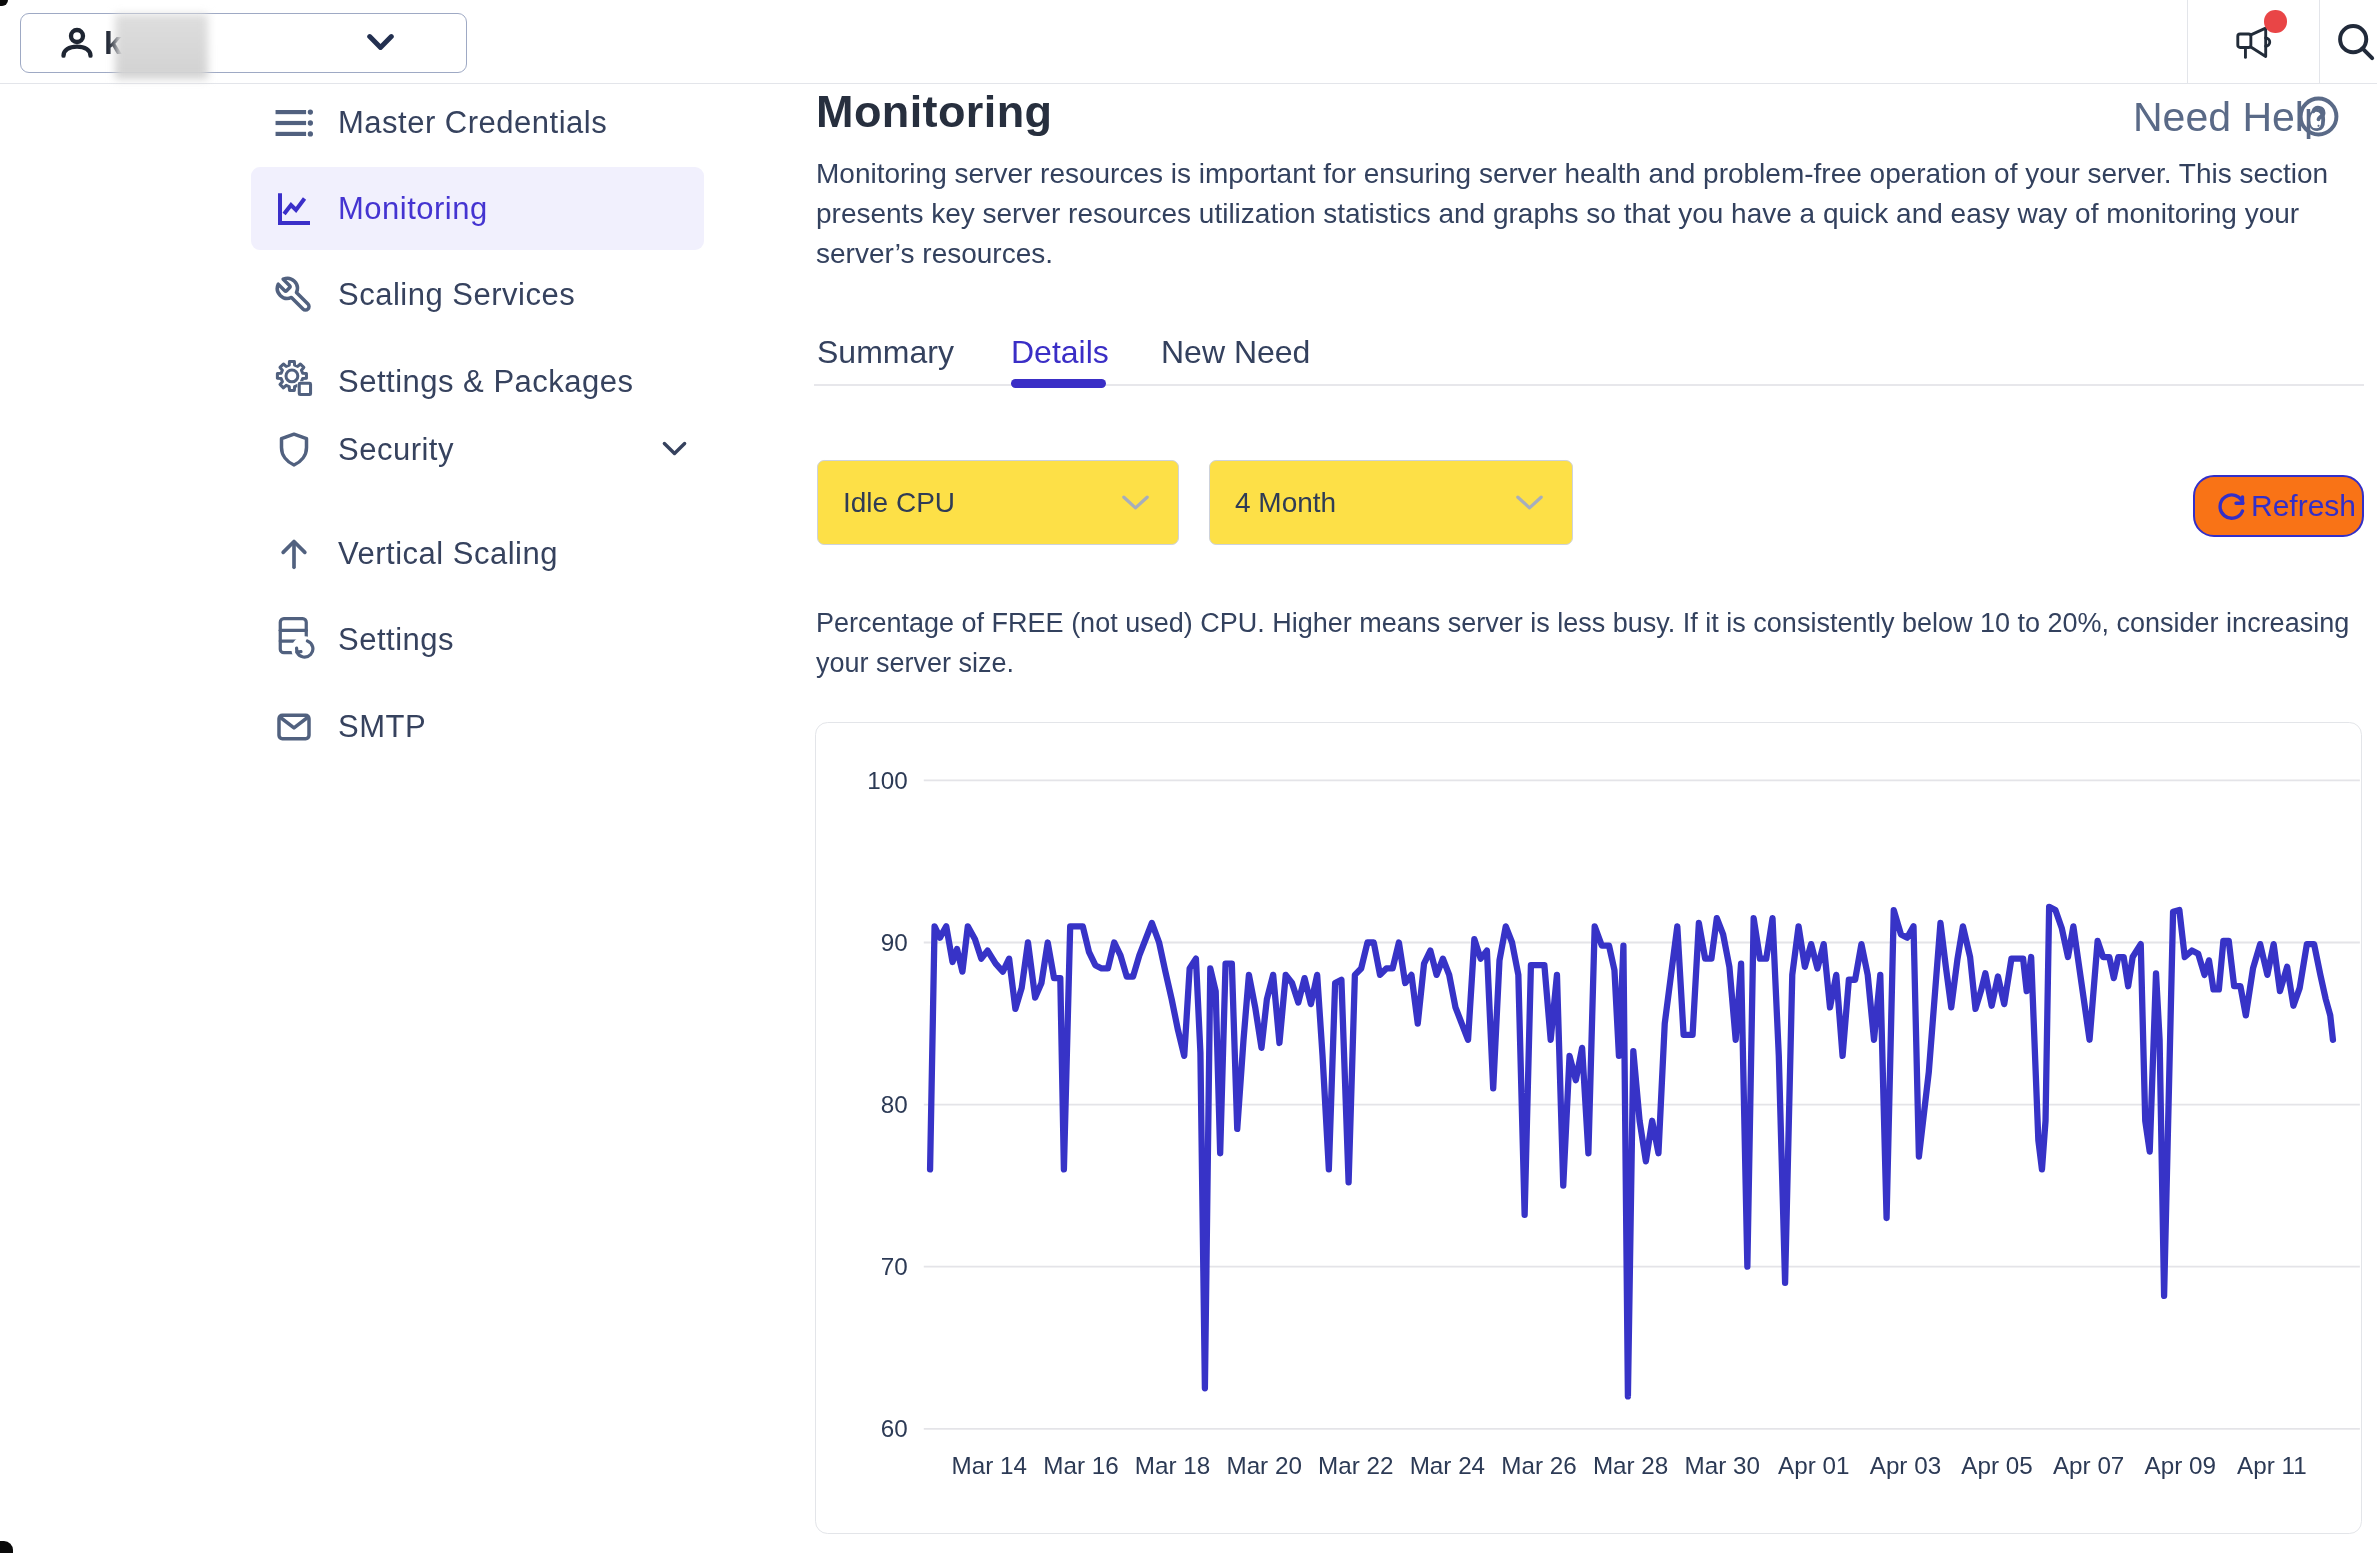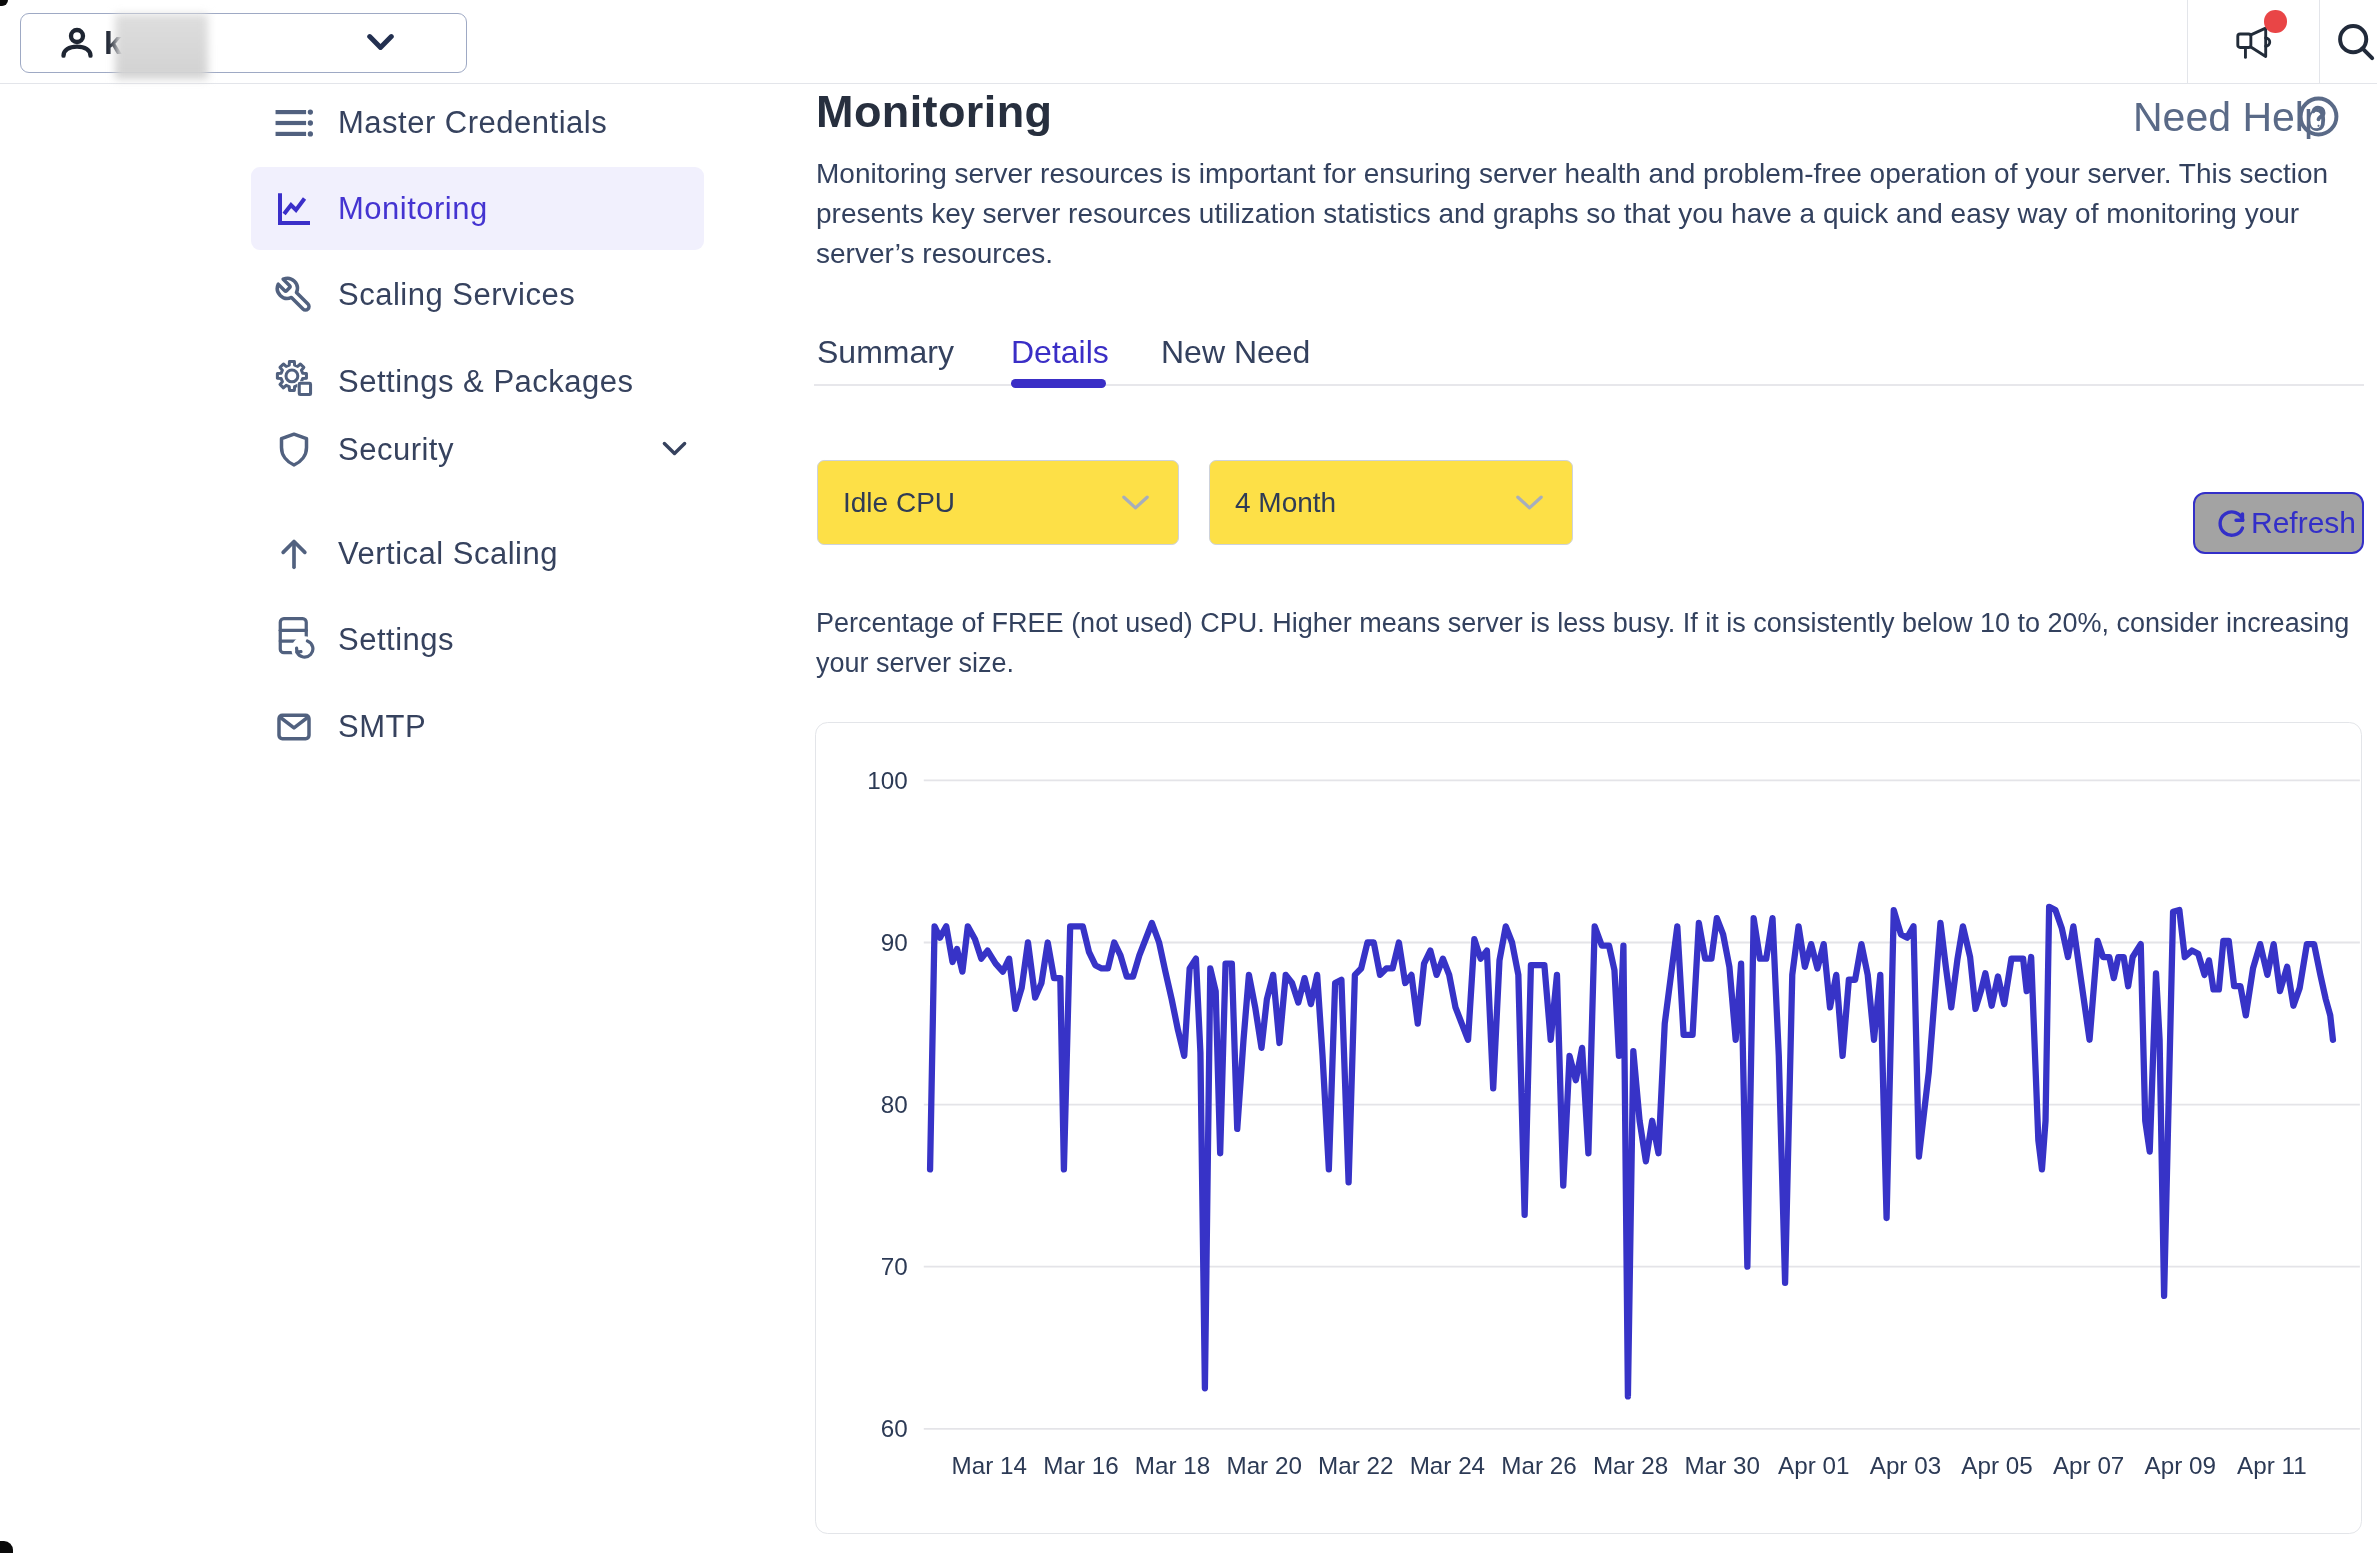--- a/index.html
+++ b/index.html
@@ -20,21 +20,21 @@
   
   .h1{position:absolute;left:816px;top:85px;font-size:45px;line-height:54px;font-weight:700;color:#272f3e;letter-spacing:0.4px}
   .needhelp{position:absolute;left:2133px;top:98px;font-size:41px;line-height:38px;color:#5a6a87}
   .para{position:absolute;left:816px;font-size:28px;line-height:40px;color:#33415e;white-space:nowrap}
   .tab{position:absolute;top:333px;font-size:32px;line-height:38px;color:#34415e}
   .tabline{position:absolute;left:814px;top:384px;width:1550px;height:1.8px;background:#e7e7eb}
   .tabul{position:absolute;left:1011px;top:379px;width:95px;height:9px;border-radius:4.5px;background:#3a2ec6}
   .sel{position:absolute;top:460px;height:83px;border:1.8px solid #cdd2dc;border-radius:7.2px;background:#fde047}
   .sel .st{position:absolute;left:25px;top:50%;transform:translateY(-50%);font-size:28px;color:#2f3c55}
   .sel svg{position:absolute;right:27px;top:50%;transform:translateY(-50%)}
-  .refresh{position:absolute;left:2193px;top:492px;width:167px;height:58px;border:2.7px solid #332fc8;border-radius:12px;background:#a3a3a3}
+  .refresh{position:absolute;left:2193px;top:475px;width:167px;height:58px;border:2.7px solid #332fc8;border-radius:21px;background:#f97316}
   .refresh .rt{position:absolute;left:56px;top:50%;transform:translateY(-50%);font-size:30px;color:#332fc8}
   .panel{position:absolute;left:815px;top:722px;width:1545px;height:810px;border:1.8px solid #e3e5e9;border-radius:12.6px;background:#fff}
   .notch{position:absolute;left:0px;top:1541px;width:12.6px;height:12.6px;background:#0a0a0a;border-radius:0 9px 0 0}
 </style>
 </head>
 <body>
 
 <div class="topbar"></div>
 <div class="tcell1"></div>
 <div class="tcell2"></div>

